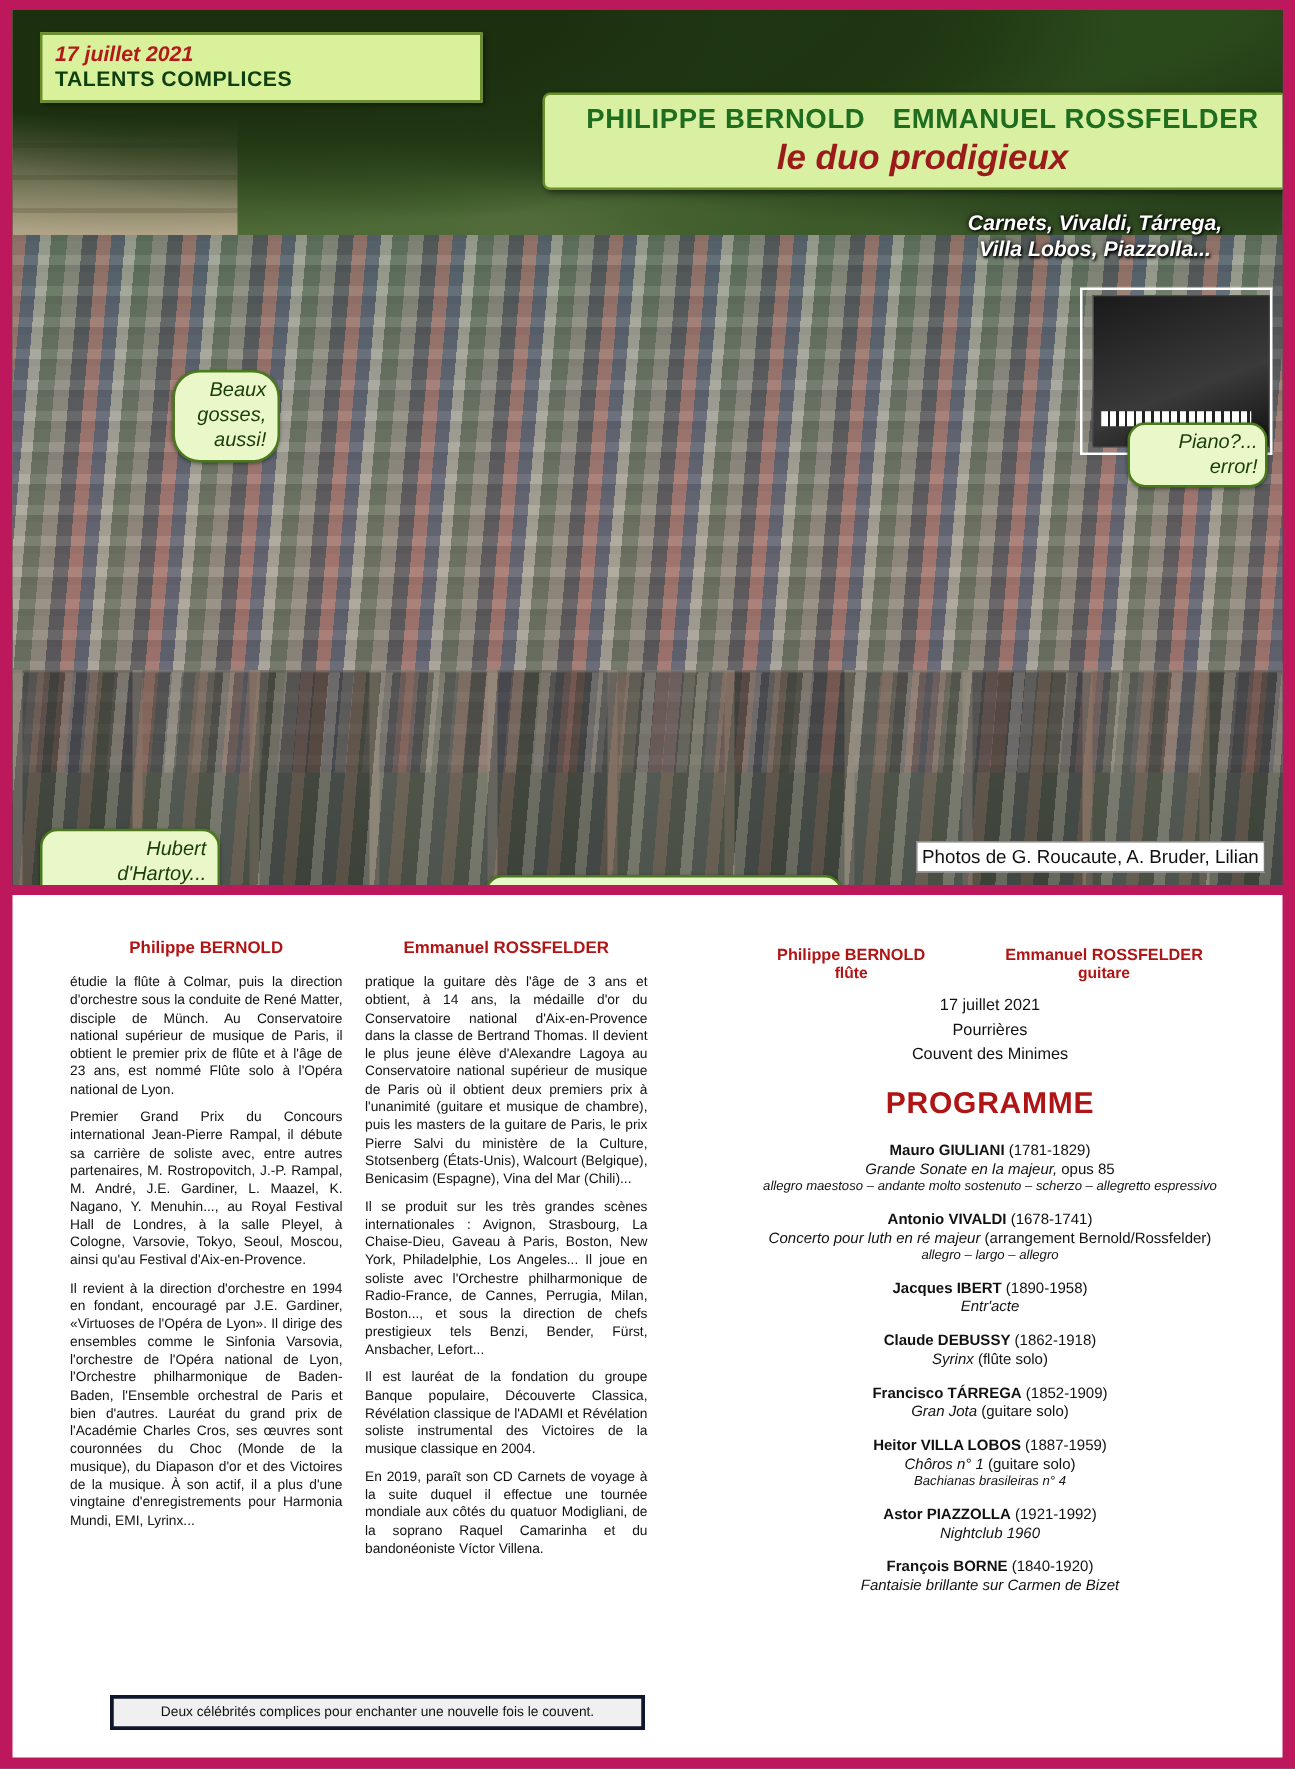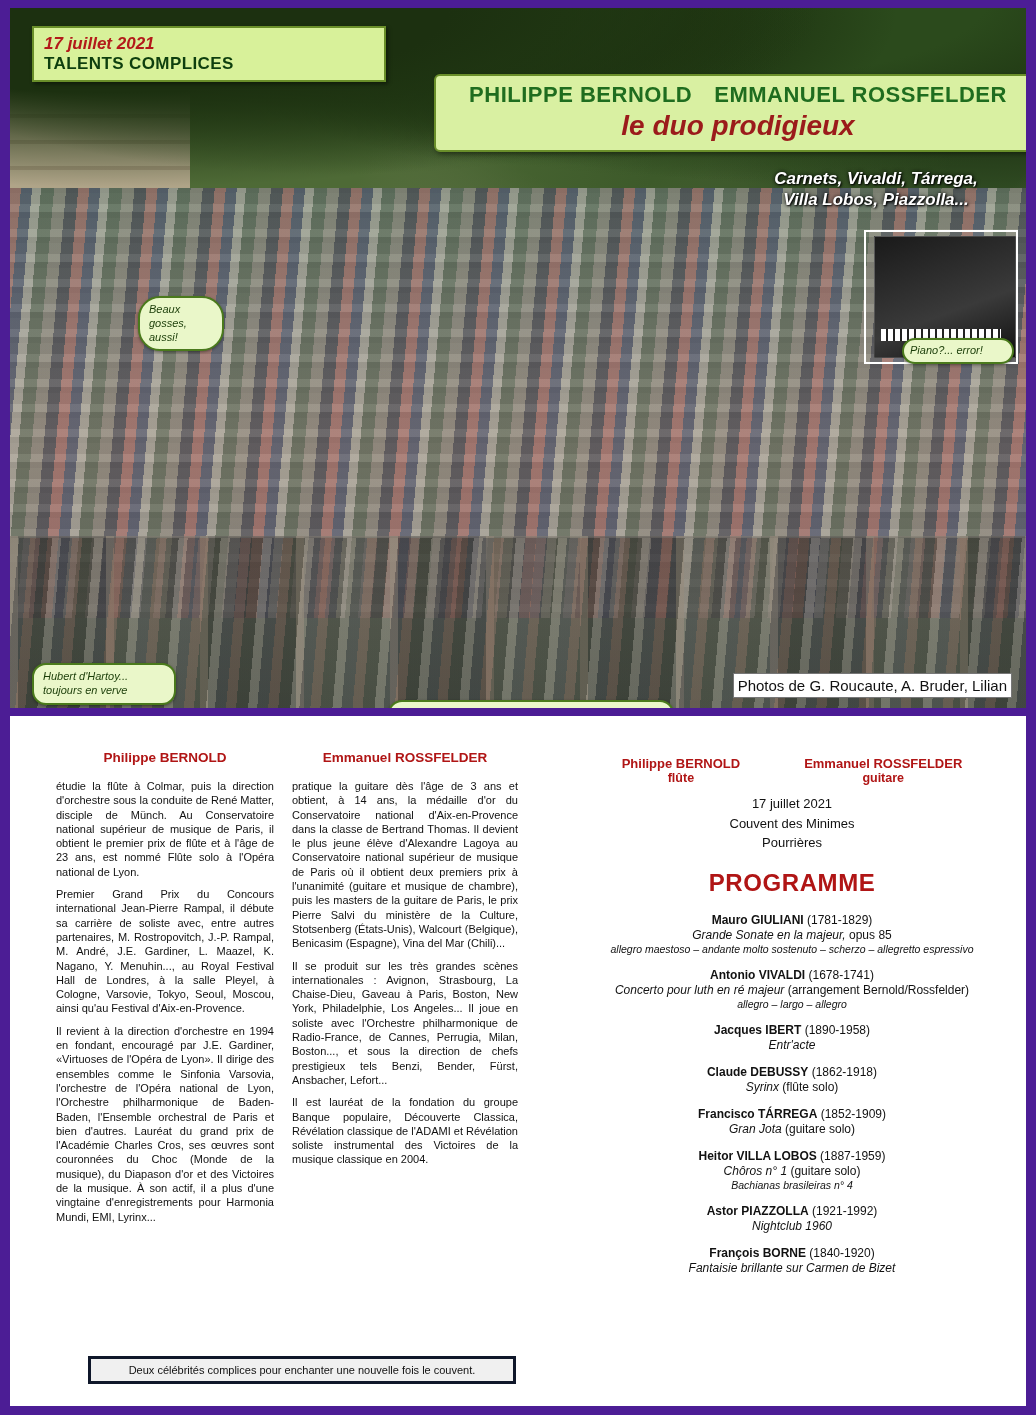--- a/index.html
+++ b/index.html
@@ -5,21 +5,21 @@
   html,body{margin:0;padding:0;}
   body{
     width:1036px;height:1415px;
     background:#19d3e8;
     font-family:"Liberation Sans", sans-serif;
     overflow:hidden;
     position:relative;
   }
   .page{
     position:absolute;left:0;top:0;width:1036px;height:1415px;
-    background:#4c1d95;
+    background:#be185d;
   }
   
   .banner{
     position:absolute;left:10px;top:8px;width:1016px;height:700px;
     overflow:hidden;
     background:#2a3b2a;
   }
   .bg-sky{
     position:absolute;left:0;top:0;width:100%;height:100%;
     background:
@@ -82,23 +82,23 @@
     border:2px solid #ffffff;
   }
   
   .lbl{
     position:absolute;
     background:#eaf7c9;
     border:2px solid #4a7a1c;
     border-radius:22px;
     color:#1a3d08;
     font-style:italic;
-    font-size:11px;
+    font-size:16px;
     line-height:1.25;
-    text-align:left;
+    text-align:right;
     padding:5px 9px;
     box-shadow:0 1px 3px rgba(0,0,0,.4);
   }
   #lbl-beaux{left:128px;top:288px;width:64px;}
   #lbl-piano{right:12px;top:330px;width:96px;padding:4px 6px;border-radius:14px;}
   #lbl-hubert{left:22px;top:655px;width:122px;border-radius:14px;}
   #lbl-duettistes{left:378px;top:692px;width:264px;border-radius:14px;}
   .photocredit{
     position:absolute;right:14px;bottom:10px;
     background:#ffffff;border:1px solid #777;
@@ -221,40 +221,41 @@
       <p>étudie la flûte à Colmar, puis la direction d'orchestre sous la conduite de René Matter, disciple de Münch. Au Conservatoire national supérieur de musique de Paris, il obtient le premier prix de flûte et à l'âge de 23 ans, est nommé Flûte solo à l'Opéra national de Lyon.</p>
       <p>Premier Grand Prix du Concours international Jean-Pierre Rampal, il débute sa carrière de soliste avec, entre autres partenaires, M. Rostropovitch, J.-P. Rampal, M. André, J.E. Gardiner, L. Maazel, K. Nagano, Y. Menuhin..., au Royal Festival Hall de Londres, à la salle Pleyel, à Cologne, Varsovie, Tokyo, Seoul, Moscou, ainsi qu'au Festival d'Aix-en-Provence.</p>
       <p>Il revient à la direction d'orchestre en 1994 en fondant, encouragé par J.E. Gardiner, «Virtuoses de l'Opéra de Lyon». Il dirige des ensembles comme le Sinfonia Varsovia, l'orchestre de l'Opéra national de Lyon, l'Orchestre philharmonique de Baden-Baden, l'Ensemble orchestral de Paris et bien d'autres. Lauréat du grand prix de l'Académie Charles Cros, ses œuvres sont couronnées du Choc (Monde de la musique), du Diapason d'or et des Victoires de la musique. À son actif, il a plus d'une vingtaine d'enregistrements pour Harmonia Mundi, EMI, Lyrinx...</p>
     </div>
 
     <div class="col" id="col2">
       <div class="colhead">Emmanuel ROSSFELDER</div>
       <p>pratique la guitare dès l'âge de 3 ans et obtient, à 14 ans, la médaille d'or du Conservatoire national d'Aix-en-Provence dans la classe de Bertrand Thomas. Il devient le plus jeune élève d'Alexandre Lagoya au Conservatoire national supérieur de musique de Paris où il obtient deux premiers prix à l'unanimité (guitare et musique de chambre), puis les masters de la guitare de Paris, le prix Pierre Salvi du ministère de la Culture, Stotsenberg (États-Unis), Walcourt (Belgique), Benicasim (Espagne), Vina del Mar (Chili)...</p>
       <p>Il se produit sur les très grandes scènes internationales : Avignon, Strasbourg, La Chaise-Dieu, Gaveau à Paris, Boston, New York, Philadelphie, Los Angeles... Il joue en soliste avec l'Orchestre philharmonique de Radio-France, de Cannes, Perrugia, Milan, Boston..., et sous la direction de chefs prestigieux tels Benzi, Bender, Fürst, Ansbacher, Lefort...</p>
       <p>Il est lauréat de la fondation du groupe Banque populaire, Découverte Classica, Révélation classique de l'ADAMI et Révélation soliste instrumental des Victoires de la musique classique en 2004.</p>
+      <p>En 2019, paraît son CD Carnets de voyage à la suite duquel il effectue une tournée mondiale aux côtés du quatuor Modigliani, de la soprano Raquel Camarinha et du bandonéoniste Víctor Villena.</p>
     </div>
 
     <div class="banner-note">Deux célébrités complices pour enchanter une nouvelle fois le couvent.</div>
 
     <div id="prog">
       <div class="perf">
         <div class="p">
           <div class="nm">Philippe BERNOLD</div>
           <div class="inst">flûte</div>
         </div>
         <div class="p">
           <div class="nm">Emmanuel ROSSFELDER</div>
           <div class="inst">guitare</div>
         </div>
       </div>
 
       <div class="venue">
         <div>17 juillet 2021</div>
+        <div>Pourrières</div>
         <div>Couvent des Minimes</div>
-        <div>Pourrières</div>
       </div>
 
       <div class="progtitle">PROGRAMME</div>
 
       <div id="works">
           <div class="work">
             <div class="w1"><b>Mauro GIULIANI</b><span> (1781-1829)</span></div>
             <div class="w2"><span>Grande Sonate en la majeur,</span><span class="rom"> opus 85</span></div>
             <div class="w3">allegro maestoso – andante molto sostenuto – scherzo – allegretto espressivo</div>
           </div>

